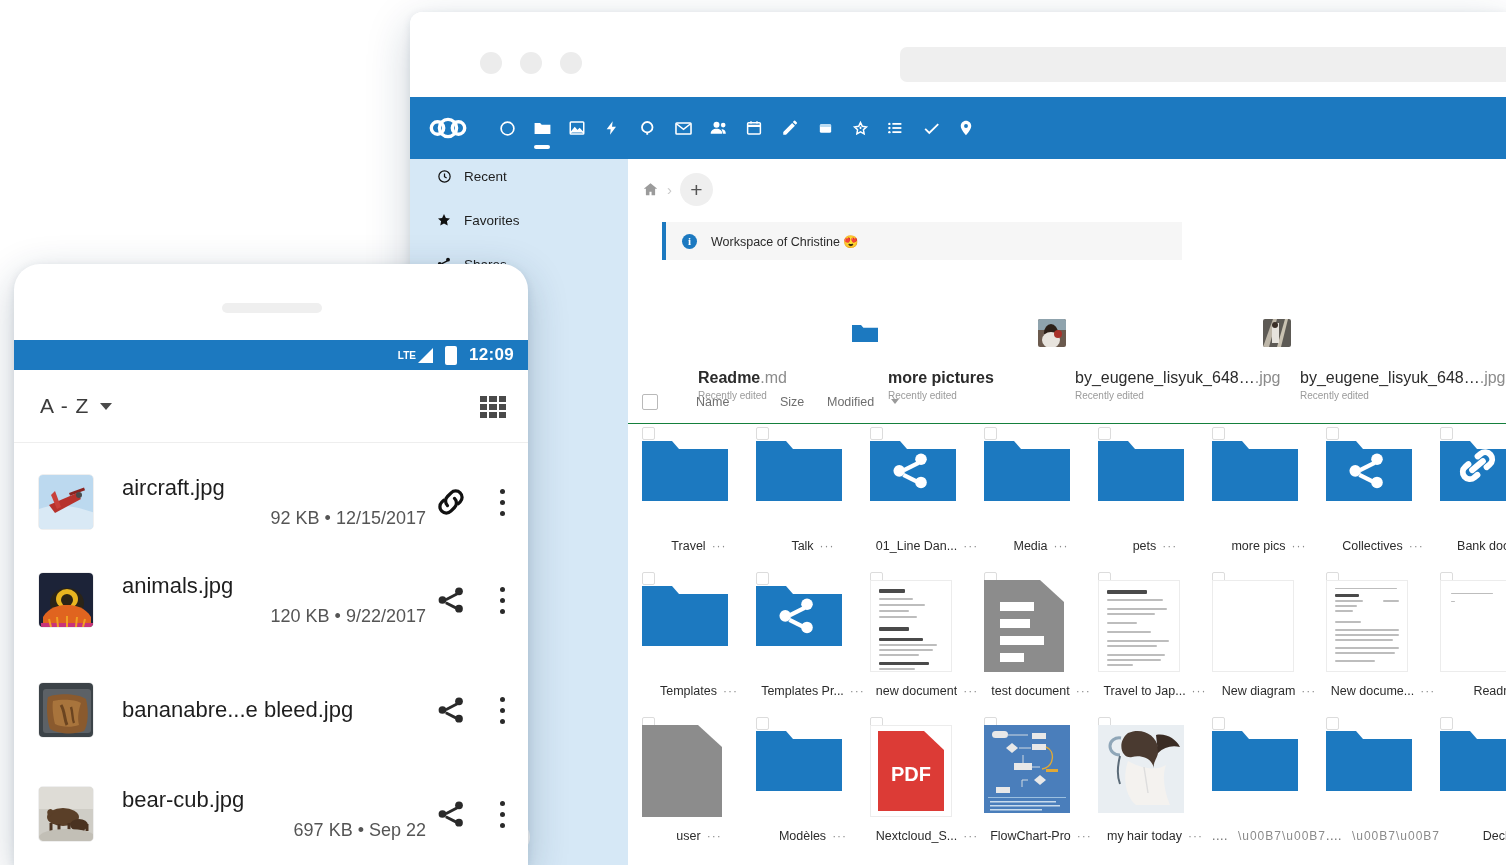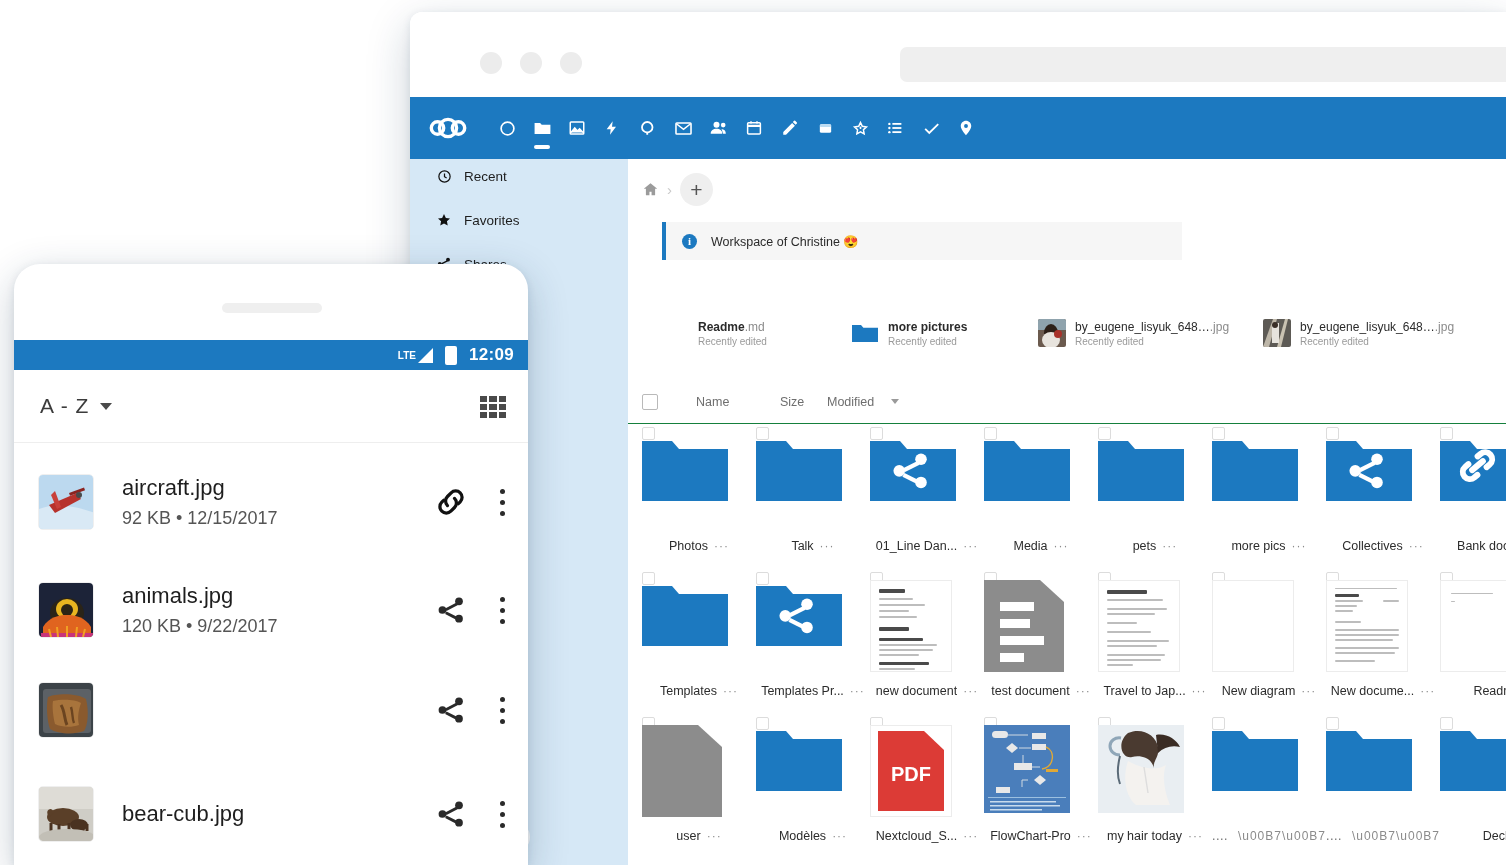--- a/index.html
+++ b/index.html
@@ -80,21 +80,21 @@
     font-size:11px;font-weight:bold;display:flex;align-items:center;justify-content:center;
     margin-left:16px;font-family:"Liberation Serif",serif;
   }
   #ws-text{margin-left:14px;font-size:12.5px;color:#2b2b2b;}
 
   
   #recent-strip{position:absolute;left:0;top:160px;width:100%;height:56px;}
   .recent-item{position:absolute;top:0;display:flex;align-items:flex-start;}
   .recent-thumb{width:28px;height:28px;margin-right:9px;flex:0 0 auto;border-radius:2px;overflow:hidden;}
   .recent-txt{line-height:1.35;}
-  .recent-name{font-size:12px;color:#2b2b2b;white-space:nowrap;}
+  .recent-name{font-size:16px;color:#2b2b2b;white-space:nowrap;margin-top:48px;}
   .recent-name b{font-weight:700;}
   .recent-name .ext{color:#8b8b8b;}
   .recent-sub{font-size:10px;color:#9a9a9a;white-space:nowrap;}
 
   
   #table-header{position:absolute;left:0;top:228px;width:100%;height:36px;border-bottom:1px solid #15803d;}
   .th{position:absolute;top:8px;font-size:12.5px;color:#6e6e6e;}
   #th-check{position:absolute;left:14px;top:7px;width:16px;height:16px;border:1.5px solid #b9b9b9;border-radius:2px;box-sizing:border-box;}
   #th-name{left:68px;} #th-size{left:152px;} #th-mod{left:199px;}
   #th-sort{position:absolute;left:263px;top:12px;width:0;height:0;border-left:4px solid transparent;border-right:4px solid transparent;border-top:5px solid #9a9a9a;}
@@ -130,21 +130,21 @@
   #sort-bar{position:absolute;left:0;top:106px;width:100%;height:72px;display:flex;align-items:center;}
   #sort-label{margin-left:26px;font-size:21px;color:#3b3b3b;letter-spacing:1px;}
   #sort-caret{margin-left:11px;width:0;height:0;border-left:6px solid transparent;border-right:6px solid transparent;border-top:7px solid #4a4a4a;}
   #grid-toggle{position:absolute;right:22px;top:26px;width:26px;height:22px;display:grid;grid-template-columns:repeat(3,1fr);grid-template-rows:repeat(3,1fr);gap:2px;}
   #grid-toggle i{background:#4a4a4a;display:block;}
   #phone-divider{position:absolute;left:0;top:178px;width:100%;height:1px;background:#eee;}
   .file-row{position:absolute;left:0;width:100%;height:104px;display:flex;align-items:center;}
   .fr-thumb{width:56px;height:56px;margin-left:24px;border-radius:5px;overflow:hidden;flex:0 0 auto;border:1px solid #efefef;box-sizing:border-box;}
   .fr-text{margin-left:28px;flex:1 1 auto;}
   .fr-name{font-size:22px;color:#1e1e1e;line-height:1.2;}
-  .fr-meta{font-size:18px;color:#555;margin-top:6px;}
+  .fr-meta{font-size:18px;color:#555;margin-top:6px;text-align:right;}
   .fr-action{width:50px;display:flex;align-items:center;justify-content:center;color:#1a1a1a;}
   .fr-menu{width:52px;display:flex;flex-direction:column;align-items:center;justify-content:center;gap:6px;}
   .fr-menu i{width:5px;height:5px;border-radius:50%;background:#2a2a2a;display:block;}
   #home-pill{position:absolute;left:-10px;bottom:12px;width:130px;height:32px;border-radius:16px;background:#fafafa;}
 </style>
 </head>
 <body>
 
 <div id="desktop-window">
 
@@ -372,21 +372,21 @@
       <div id="grid">
 
         <div class="tile" style="left:14px;top:0">
           <span class="tile-check"></span>
           <span class="tile-art">
             <svg width="86" height="72" viewBox="0 0 86 72">
                 <path d="M0 6h30l7 8h49v52H0z" fill="#1c79c0"></path>
               </svg>
           </span>
           <span class="tile-label">
-            <span class="tile-name">Photos</span>
+            <span class="tile-name">Travel</span>
               <span class="tile-dots">···</span>
           </span>
         </div>
 
         <div class="tile" style="left:128px;top:0">
           <span class="tile-check"></span>
           <span class="tile-art">
             <svg width="86" height="72" viewBox="0 0 86 72">
                 <path d="M0 6h30l7 8h49v52H0z" fill="#1c79c0"></path>
               </svg>
@@ -817,21 +817,21 @@
         <path d="M14.5 9.5a4.5 4.5 0 010 6.4l-2.6 2.6a4.5 4.5 0 01-6.4-6.4l1.3-1.3"></path>
       </svg>
     </span>
     <span class="fr-menu">
         <i></i>
         <i></i>
         <i></i>
       </span>
   </div>
 
-  <div class="file-row" style="top:294px">
+  <div class="file-row" style="top:284px">
     <span class="fr-thumb">
       <svg width="56" height="56" viewBox="0 0 56 56">
         <rect width="56" height="56" fill="#1c2338"></rect>
         <ellipse cx="28" cy="30" rx="17" ry="15" fill="#2a2418"></ellipse>
         <ellipse cx="28" cy="26" rx="11" ry="10" fill="#e8b520"></ellipse>
         <ellipse cx="28" cy="27" rx="6" ry="6" fill="#2b2415"></ellipse>
         <path d="M4 44c6-10 16-12 24-12s18 2 24 12v12H4z" fill="#e0641f"></path>
         <path d="M2 50h52v6H2z" fill="#c8347a"></path>
         <g stroke="#f0a024" stroke-width="2">
             <path d="M10 46l2 8M18 44l1 10M28 43v12M38 44l-1 10M46 46l-2 8"></path>
@@ -862,20 +862,21 @@
       <svg width="56" height="56" viewBox="0 0 56 56">
         <rect width="56" height="56" fill="#3c4348"></rect>
         <rect x="4" y="6" width="48" height="44" rx="3" fill="#5c6166"></rect>
         <path d="M9 14c8-4 30-4 38 2 3 12 2 26-2 32-10 4-26 3-34-2-3-8-4-24-2-32z" fill="#8a5a2e"></path>
         <path d="M14 18c8-2 22-2 28 2-2 6-4 14-2 22-8 3-18 2-24-1-2-8-3-18-2-23z" fill="#a8743c"></path>
         <path d="M22 22c4 6 3 14 6 20" stroke="#6b4420" stroke-width="3" fill="none"></path>
         <path d="M32 24c2 6 1 12 3 16" stroke="#6b4420" stroke-width="2.4" fill="none"></path>
       </svg>
     </span>
     <span class="fr-text">
+      <span class="fr-name" style="display:block">bananabre...e bleed.jpg</span>
     </span>
     <span class="fr-action">
       <svg width="32" height="32" viewBox="0 0 24 24" fill="#2a2a2a">
         <circle cx="18" cy="5.5" r="2.9"></circle>
           <circle cx="5.6" cy="12" r="2.9"></circle>
           <circle cx="18" cy="18.5" r="2.9"></circle>
         <path d="M7.6 10.8l9-4.6 1 1.9-9 4.6zM8.6 13.1l9 4.6-1 1.9-9-4.6z"></path>
       </svg>
     </span>
     <span class="fr-menu">
@@ -892,20 +893,21 @@
         <rect y="0" width="56" height="22" fill="#dedcd6"></rect>
         <ellipse cx="24" cy="30" rx="16" ry="9" fill="#5a3f28"></ellipse>
         <path d="M10 30c-3-4-2-8 2-8l4 3z" fill="#5a3f28"></path>
         <ellipse cx="40" cy="38" rx="9" ry="6" fill="#4a3220"></ellipse>
         <path d="M12 36v8M20 37v7M30 36v8M36 38v6M44 38v6M48 37v7" stroke="#4a3220" stroke-width="3"></path>
         <ellipse cx="28" cy="50" rx="28" ry="8" fill="#c2bfb6"></ellipse>
       </svg>
     </span>
     <span class="fr-text">
       <span class="fr-name" style="display:block">bear-cub.jpg</span>
+      <span class="fr-meta" style="display:block">697 KB • Sep 22</span>
     </span>
     <span class="fr-action">
       <svg width="32" height="32" viewBox="0 0 24 24" fill="#2a2a2a">
         <circle cx="18" cy="5.5" r="2.9"></circle>
           <circle cx="5.6" cy="12" r="2.9"></circle>
           <circle cx="18" cy="18.5" r="2.9"></circle>
         <path d="M7.6 10.8l9-4.6 1 1.9-9 4.6zM8.6 13.1l9 4.6-1 1.9-9-4.6z"></path>
       </svg>
     </span>
     <span class="fr-menu">

